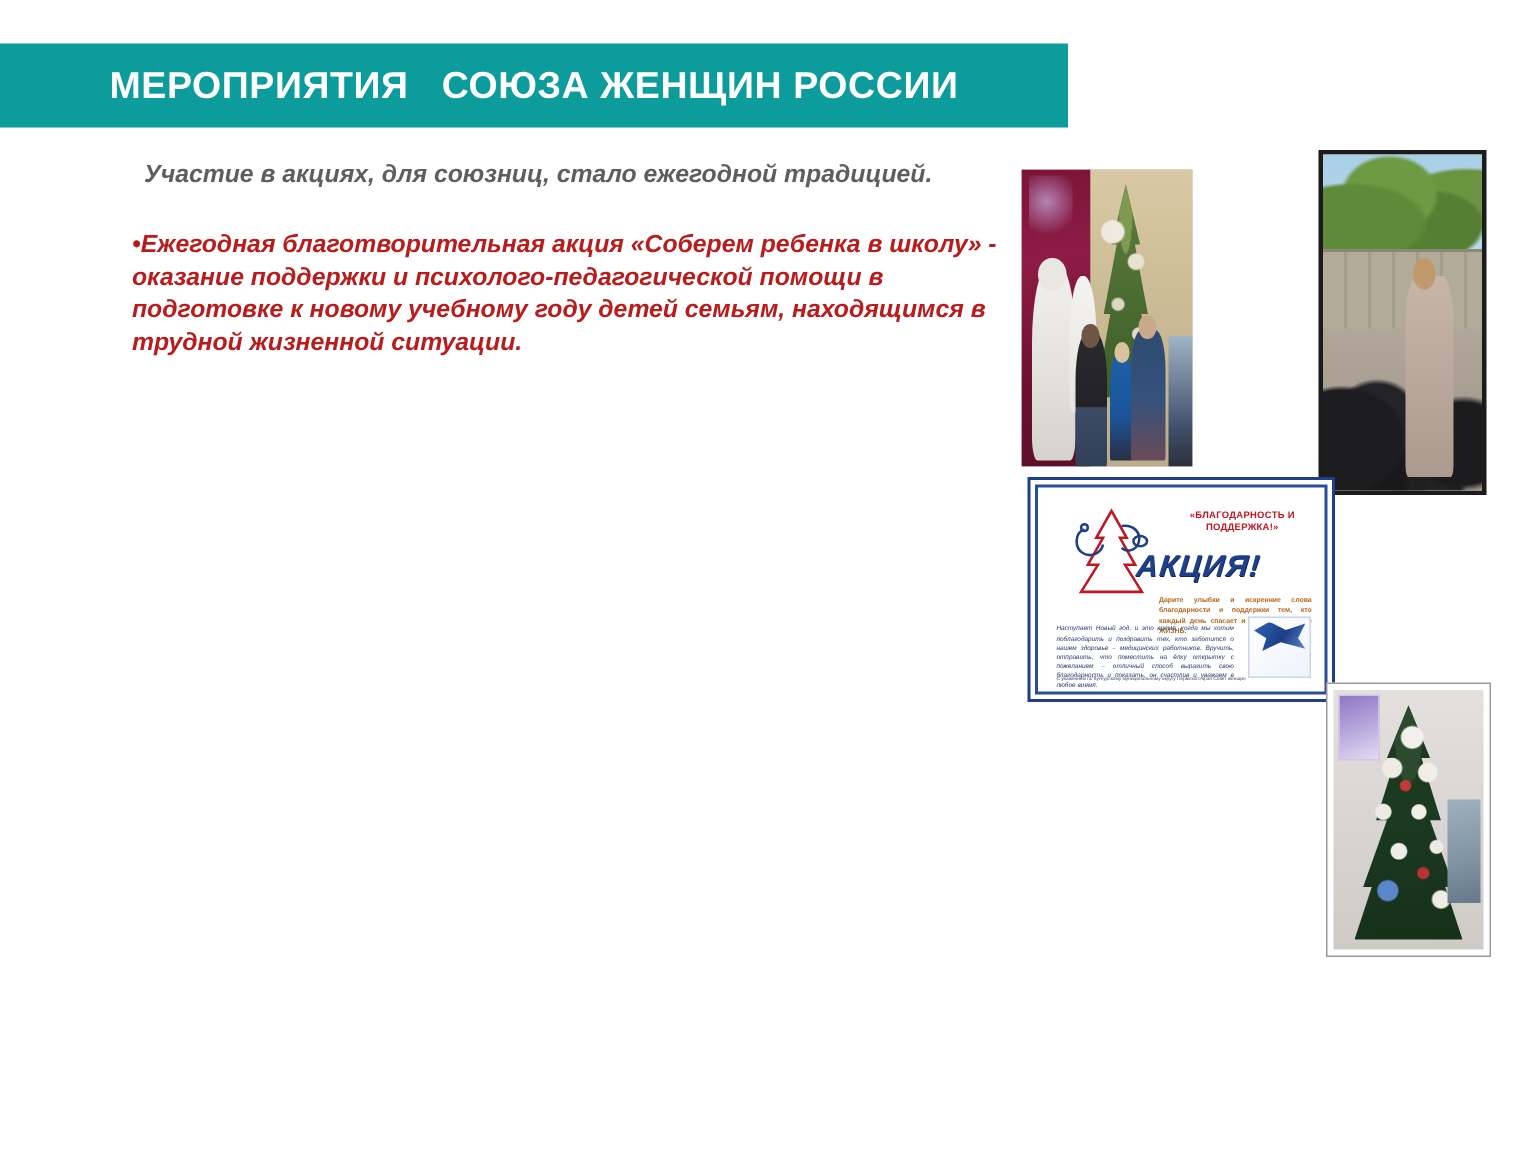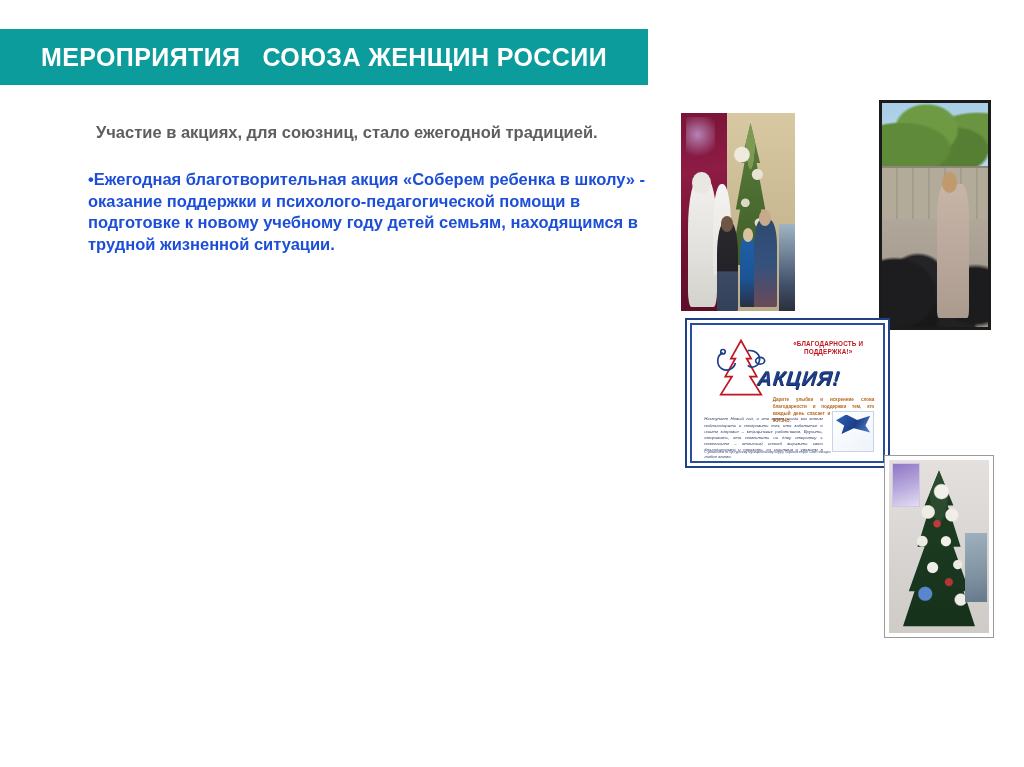--- a/index.html
+++ b/index.html
@@ -20,58 +20,59 @@
     position: absolute;
     inset: 0;
     background: #ffffff;
   }
 
   
   .title-banner {
     position: absolute;
     left: 0;
     top: 29px;
-    width: 648px;
+    width: 712px;
     height: 56px;
     background: #0d9c9c;
     display: flex;
     align-items: center;
     justify-content: center;
   }
   .title-banner .title-text {
     color: #ffffff;
     font-size: 25px;
     font-weight: bold;
     letter-spacing: 0.4px;
     white-space: pre;
     text-align: center;
     font-family: "Liberation Sans", "DejaVu Sans", sans-serif;
   }
 
   
   .text-col {
     position: absolute;
     left: 88px;
-    top: 122px;
+    top: 106px;
     width: 580px;
+    font-style: italic;
   }
   .para {
     font-size: 16.5px;
     line-height: 1.30;
     font-weight: bold;
     color: #5e5e60;
     margin: 0 0 0 0;
     font-family: "Liberation Sans", "DejaVu Sans", sans-serif;
   }
   .para.intro {
     text-indent: 8px;
     margin-bottom: 26px;
   }
   .para.accent {
-    color: #1d4ed8;
+    color: #b91c1c;
     margin-bottom: 8px;
   }
   .para.plain {
     margin-bottom: 22px;
   }
   .para.tight {
     margin-bottom: 4px;
   }
   .para.last {
     text-indent: 6px;

